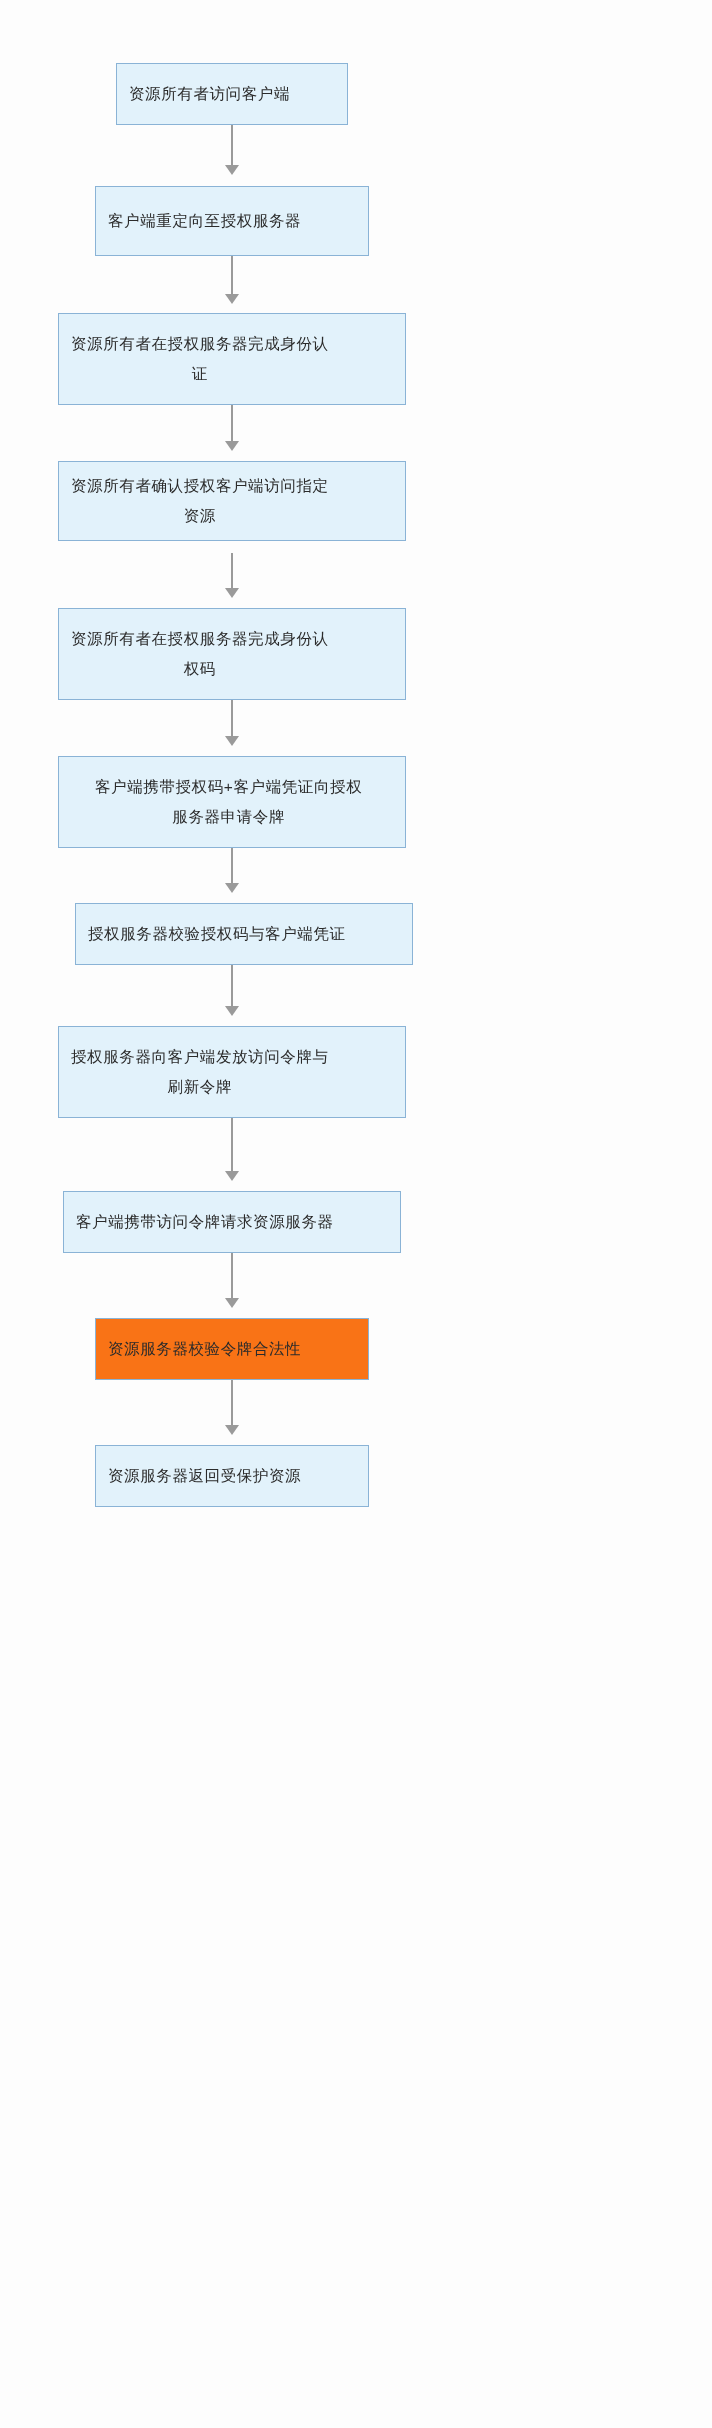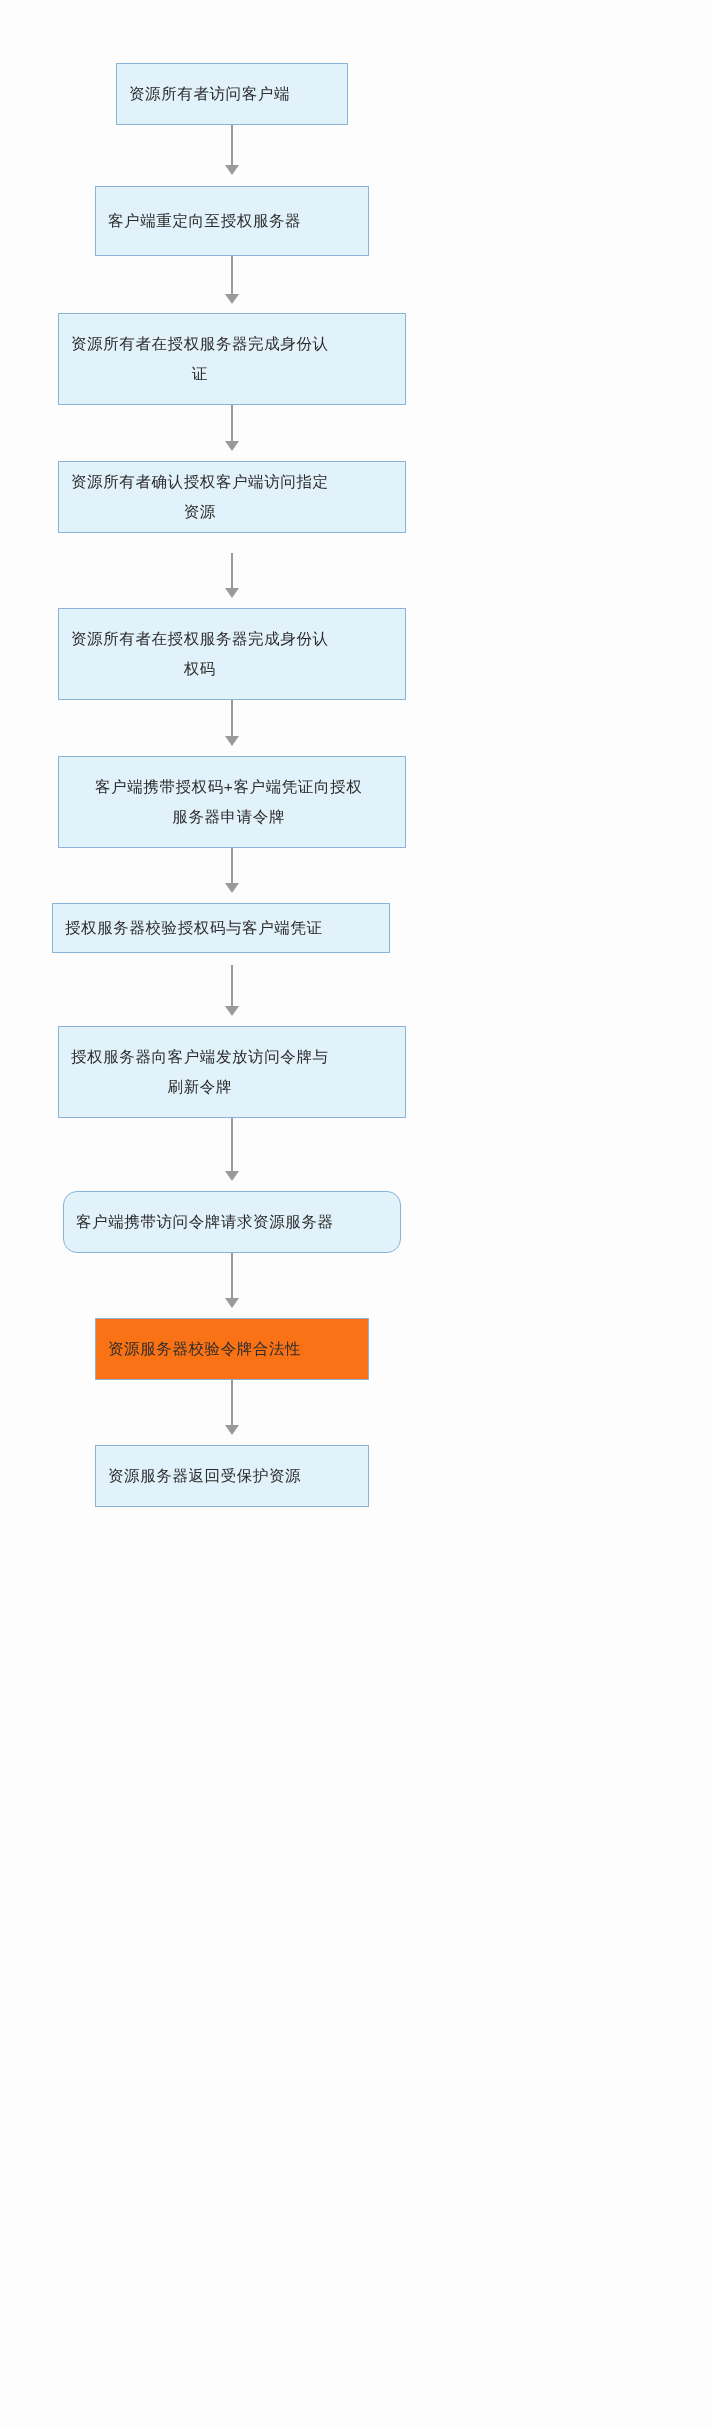--- a/index.html
+++ b/index.html
@@ -86,40 +86,40 @@
     <div class="node" style="left: 116px; top: 63px; width: 232px; height: 62px; background: rgb(226, 242, 251); border-color: rgb(138, 179, 214); color: rgb(43, 43, 43);">
       <span class="node-label">资源所有者访问客户端</span>
     </div>
     <div class="node" style="left: 95px; top: 186px; width: 274px; height: 70px; background: rgb(226, 242, 251); border-color: rgb(138, 179, 214); color: rgb(43, 43, 43);">
       <span class="node-label">客户端重定向至授权服务器</span>
     </div>
     <div class="node" style="left: 58px; top: 313px; width: 348px; height: 92px; background: rgb(226, 242, 251); border-color: rgb(138, 179, 214); color: rgb(43, 43, 43);">
       <span class="node-label">资源所有者在授权服务器完成身份认
 证</span>
     </div>
-    <div class="node" style="left: 58px; top: 461px; width: 348px; height: 72px; background: rgb(226, 242, 251); border-color: rgb(138, 179, 214); color: rgb(43, 43, 43);">
+    <div class="node" style="left: 58px; top: 461px; width: 348px; height: 80px; background: rgb(226, 242, 251); border-color: rgb(138, 179, 214); color: rgb(43, 43, 43);">
       <span class="node-label">资源所有者确认授权客户端访问指定
 资源</span>
     </div>
     <div class="node" style="left: 58px; top: 608px; width: 348px; height: 92px; background: rgb(226, 242, 251); border-color: rgb(138, 179, 214); color: rgb(43, 43, 43);">
       <span class="node-label">资源所有者在授权服务器完成身份认
 权码</span>
     </div>
     <div class="node" style="left: 58px; top: 756px; width: 348px; height: 92px; background: rgb(226, 242, 251); border-color: rgb(138, 179, 214); color: rgb(43, 43, 43); padding-left: 36px;">
       <span class="node-label">客户端携带授权码+客户端凭证向授权
 服务器申请令牌</span>
     </div>
-    <div class="node" style="left: 52px; top: 903px; width: 338px; height: 50px; background: rgb(226, 242, 251); border-color: rgb(138, 179, 214); color: rgb(43, 43, 43);">
+    <div class="node" style="left: 75px; top: 903px; width: 338px; height: 62px; background: rgb(226, 242, 251); border-color: rgb(138, 179, 214); color: rgb(43, 43, 43);">
       <span class="node-label">授权服务器校验授权码与客户端凭证</span>
     </div>
     <div class="node" style="left: 58px; top: 1026px; width: 348px; height: 92px; background: rgb(226, 242, 251); border-color: rgb(138, 179, 214); color: rgb(43, 43, 43);">
       <span class="node-label">授权服务器向客户端发放访问令牌与
 刷新令牌</span>
     </div>
-    <div class="node" style="left: 63px; top: 1191px; width: 338px; height: 62px; background: rgb(226, 242, 251); border-color: rgb(138, 179, 214); color: rgb(43, 43, 43); border-radius: 14px;">
+    <div class="node" style="left: 63px; top: 1191px; width: 338px; height: 62px; background: rgb(226, 242, 251); border-color: rgb(138, 179, 214); color: rgb(43, 43, 43);">
       <span class="node-label">客户端携带访问令牌请求资源服务器</span>
     </div>
     <div class="node" style="left: 95px; top: 1318px; width: 274px; height: 62px; background: #f97316; border-color: rgb(138, 179, 214); color: rgb(43, 43, 43);">
       <span class="node-label">资源服务器校验令牌合法性</span>
     </div>
     <div class="node" style="left: 95px; top: 1445px; width: 274px; height: 62px; background: rgb(226, 242, 251); border-color: rgb(138, 179, 214); color: rgb(43, 43, 43);">
       <span class="node-label">资源服务器返回受保护资源</span>
     </div>
   </div>
 

